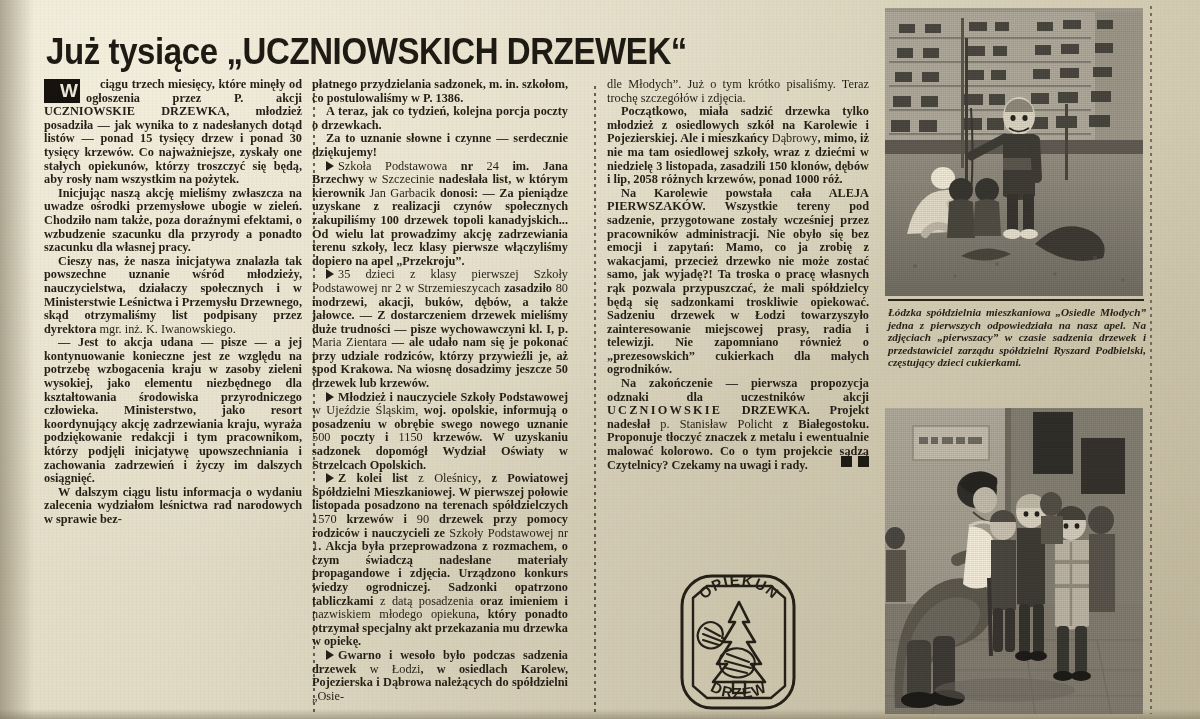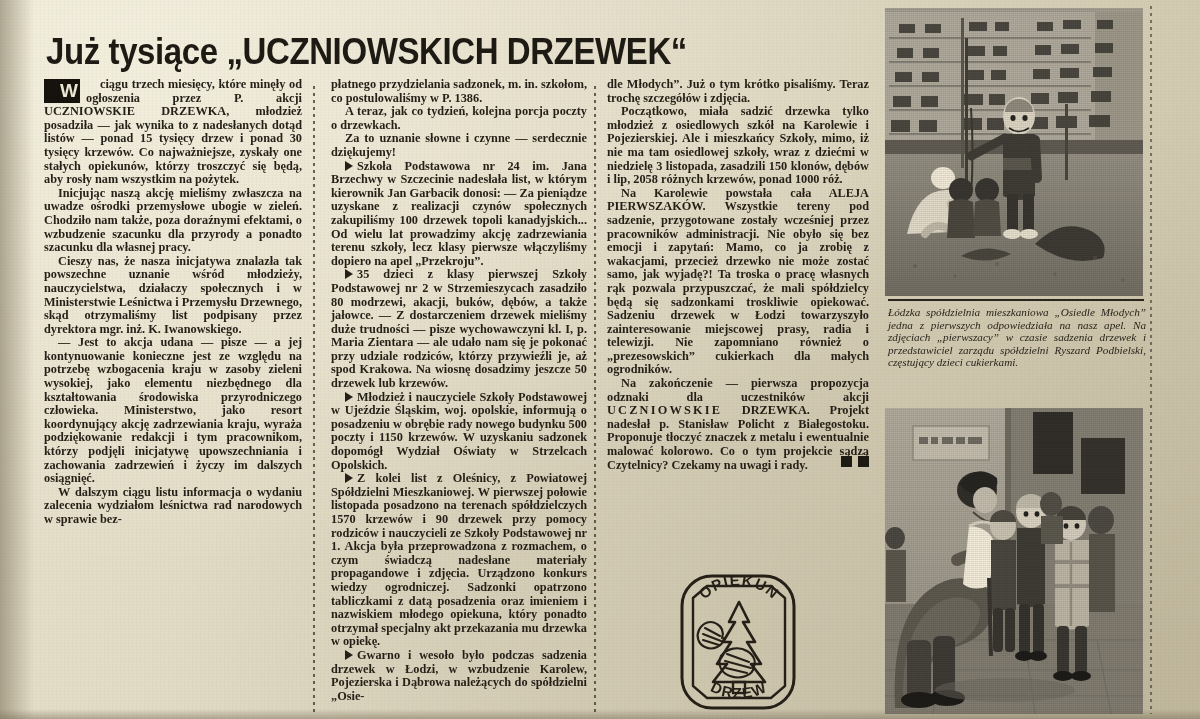--- a/index.html
+++ b/index.html
@@ -64,27 +64,27 @@
     position: absolute;
     top: 78px;
     color: #241f17;
     text-align: justify;
     font-size: 12.3px;
     line-height: 13.6px;
     font-weight: 700;
     hyphens: manual;
   }
   #col1 { left: 44px; width: 258px; height: 636px; }
-  #col2 { left: 331px; width: 256px; height: 636px; }
+  #col2 { left: 312px; width: 256px; height: 636px; }
   #col3 { left: 607px; width: 262px; height: 480px; }
 
   .column p { margin: 0 0 0 0; text-indent: 14px; }
   .column p.noind { text-indent: 0; }
   .ital { }
-  .bld  { font-weight: 700; margin-top: 44px; }
+  .bld  { font-weight: 400; margin-top: 44px; }
   .spaced { letter-spacing: 2.2px; }
 
   
   .dropcap {
     float: left;
     width: 36px; height: 24px;
     background: #15120d;
     color: #ece6d4;
     font-family: "Liberation Sans", sans-serif;
     font-weight: 700;
@@ -145,21 +145,21 @@
     pointer-events: none;
   }
 
   
   #caption {
     position: absolute;
     left: 888px; top: 306px; width: 258px;
     font-size: 11.2px;
     line-height: 12.6px;
     font-style: italic;
-    font-weight: 400;
+    font-weight: 700;
     color: #241f17;
     text-align: justify;
   }
   #caption-rule-top {
     position: absolute; left: 888px; top: 299px; width: 256px; height: 2px;
     background: #2b261d;
   }
   #right-rule {
     position: absolute; left: 1150px; top: 6px; width: 2px; height: 708px;
     background-image: repeating-linear-gradient(180deg, #3a342a 0 3px, rgba(0,0,0,0) 3px 7px);
@@ -189,30 +189,30 @@
 
   <div id="col2" class="column">
     <p class="noind">płatnego przydzielania sadzonek, m. in. szkołom, co postulowaliśmy w P. 1386.</p>
     <p>A teraz, jak co tydzień, kolejna porcja poczty o drzewkach.</p>
     <p>Za to uznanie słowne i czynne — serdecznie dziękujemy!</p>
 
     <p><span class="bullet"></span><span class="bld">Szkoła Podstawowa</span><span> nr </span><span class="bld">24</span><span> im. Jana Brzechwy </span><span class="bld">w Szczecinie</span><span> nadesłała list, w którym kierownik </span><span class="bld">Jan Garbacik</span><span> donosi: — </span><span class="ital">Za pieniądze uzyskane z realizacji czynów społecznych zakupiliśmy 100 drzewek topoli kanadyjskich... Od wielu lat prowadzimy akcję zadrzewiania terenu szkoły, lecz klasy pierwsze włączyliśmy dopiero na apel „Przekroju”.</span></p>
 
     <p><span class="bullet"></span><span class="bld">35 dzieci z klasy pierwszej Szkoły Podstawowej nr 2 w Strzemieszycach</span><span> zasadziło </span><span class="bld">80</span><span> modrzewi, akacji, buków, dębów, a także jałowce. — </span><span class="ital">Z dostarczeniem drzewek mieliśmy duże trudności</span><span> — pisze wychowawczyni kl. I, p. </span><span class="bld">Maria Zientara</span><span class="ital"> — ale udało nam się je pokonać przy udziale rodziców, którzy przywieźli je, aż spod Krakowa. Na wiosnę dosadzimy jeszcze 50 drzewek lub krzewów.</span></p>
 
-    <p><span class="bullet"></span><span>Młodzież i nauczyciele Szkoły Podstawowej </span><span class="bld">w Ujeździe Śląskim,</span><span> woj. opolskie, informują o posadzeniu w obrębie rady nowego budynku </span><span class="bld">500</span><span> poczty i </span><span class="bld">1150</span><span> krzewów. W uzyskaniu sadzonek dopomógł Wydział Oświaty w Strzelcach Opolskich.</span></p>
+    <p><span class="bullet"></span><span>Młodzież i nauczyciele Szkoły Podstawowej </span><span class="bld">w Ujeździe Śląskim,</span><span> woj. opolskie, informują o posadzeniu w obrębie swego nowego uznanie </span><span class="bld">500</span><span> poczty i </span><span class="bld">1150</span><span> krzewów. W uzyskaniu sadzonek dopomógł Wydział Oświaty w Strzelcach Opolskich.</span></p>
 
     <p><span class="bullet"></span><span>Z kolei list </span><span class="bld">z Oleśnicy</span><span>, z Powiatowej Spółdzielni Mieszkaniowej. W pierwszej połowie listopada posadzono na terenach spółdzielczych </span><span class="bld">1570</span><span> krzewów i </span><span class="bld">90</span><span> drzewek przy pomocy rodziców i nauczycieli ze </span><span class="bld">Szkoły Podstawowej nr 1</span><span>. Akcja była przeprowadzona z rozmachem, o czym świadczą nadesłane materiały propagandowe i zdjęcia. Urządzono konkurs wiedzy ogrodniczej. Sadzonki opatrzono tabliczkami </span><span class="bld">z datą posadzenia</span><span> oraz imieniem i </span><span class="bld">nazwiskiem młodego opiekuna</span><span>, który ponadto otrzymał specjalny akt przekazania mu drzewka w opiekę.</span></p>
 
-    <p><span class="bullet"></span><span>Gwarno i wesoło było podczas sadzenia drzewek </span><span class="bld">w Łodzi</span><span>, w wzbudzenie Karolew, Pojezierska i Dąbrowa należących do spółdzielni </span><span class="bld">„Osie-</span></p>
+    <p><span class="bullet"></span><span>Gwarno i wesoło było podczas sadzenia drzewek </span><span class="bld">w Łodzi</span><span>, w osiedlach Karolew, Pojezierska i Dąbrowa należących do spółdzielni </span><span class="bld">„Osie-</span></p>
   </div>
 
   <div id="col3" class="column">
     <p class="noind"><span class="bld">dle Młodych”</span><span class="bld">. Już o tym krótko pisaliśmy. Teraz trochę szczegółów i zdjęcia.</span></p>
-    <p><span>Początkowo, miała sadzić drzewka tylko młodzież z osiedlowych szkół na Karolewie i Pojezierskiej. Ale i mieszkańcy </span><span class="bld">Szkoły</span><span>, mimo, iż nie ma tam osiedlowej szkoły, wraz z dziećmi w niedzielę 3 listopada, zasadzili 150 klonów, dębów i lip, 2058 różnych krzewów, ponad 1000 róż.</span></p>
+    <p><span>Początkowo, miała sadzić drzewka tylko młodzież z osiedlowych szkół na Karolewie i Pojezierskiej. Ale i mieszkańcy </span><span class="bld">Dąbrowy</span><span>, mimo, iż nie ma tam osiedlowej szkoły, wraz z dziećmi w niedzielę 3 listopada, zasadzili 150 klonów, dębów i lip, 2058 różnych krzewów, ponad 1000 róż.</span></p>
     <p><span>Na Karolewie powstała cała ALEJA PIERWSZAKÓW. Wszystkie tereny pod sadzenie, przygotowane zostały wcześniej przez pracowników administracji. Nie obyło się bez emocji i zapytań: </span><span class="ital">Mamo, co ja zrobię z wakacjami, przecież drzewko nie może zostać samo, jak wyjadę?!</span><span> Ta troska o pracę własnych rąk pozwala przypuszczać, że mali spółdzielcy będą się sadzonkami troskliwie opiekować. Sadzeniu drzewek w Łodzi towarzyszyło zainteresowanie miejscowej prasy, radia i telewizji. Nie zapomniano również o „prezesowskich” cukierkach dla małych ogrodników.</span></p>
     <p><span>Na zakończenie — pierwsza propozycja odznaki dla uczestników akcji </span><span class="spaced">UCZNIOWSKIE</span><span> DRZEWKA. Projekt nadesłał </span><span class="bld">p. Stanisław Policht</span><span> z Białegostoku. Proponuje tłoczyć znaczek z metalu i ewentualnie malować kolorowo. Co o tym projekcie sądzą Czytelnicy? Czekamy na uwagi i rady.</span><span class="endmarks"><span class="endmark"></span><span class="endmark"></span></span></p>
   </div>
 
   <div id="badge">
     <svg viewBox="0 0 124 148" xmlns="http://www.w3.org/2000/svg">
 
       <rect x="5" y="8" width="112" height="132" rx="30" ry="30" fill="none" stroke="#241f17" stroke-width="3"></rect>
 
       <polygon points="16,30 30,18 94,18 108,30 108,118 94,130 30,130 16,118" fill="none" stroke="#241f17" stroke-width="2.4"></polygon>

